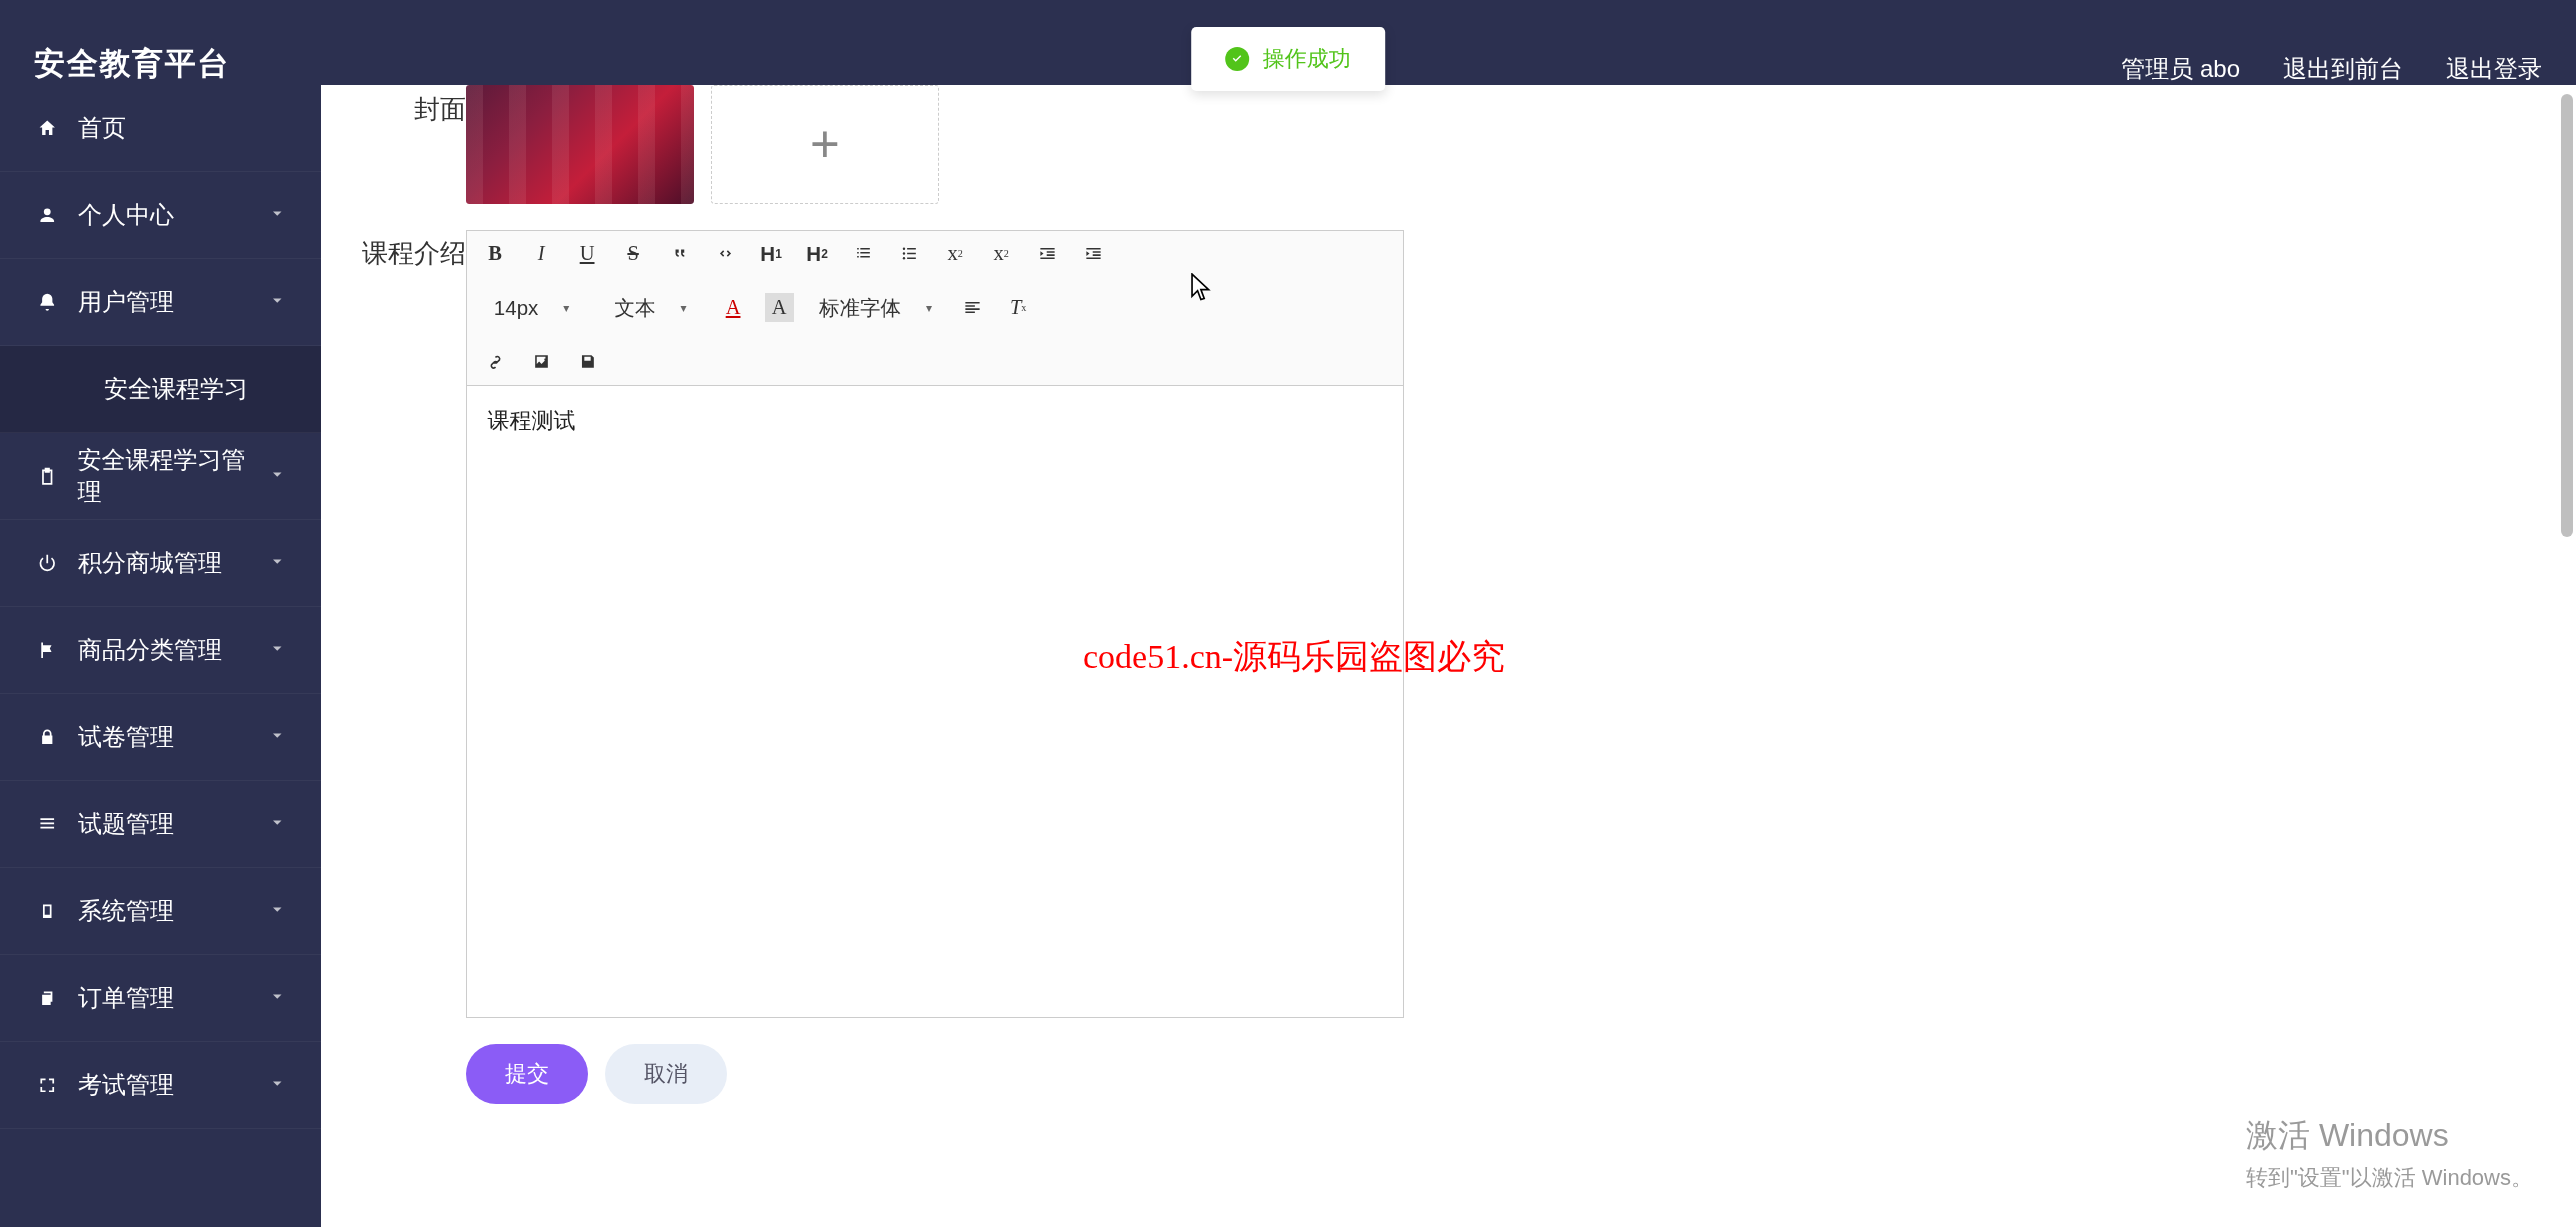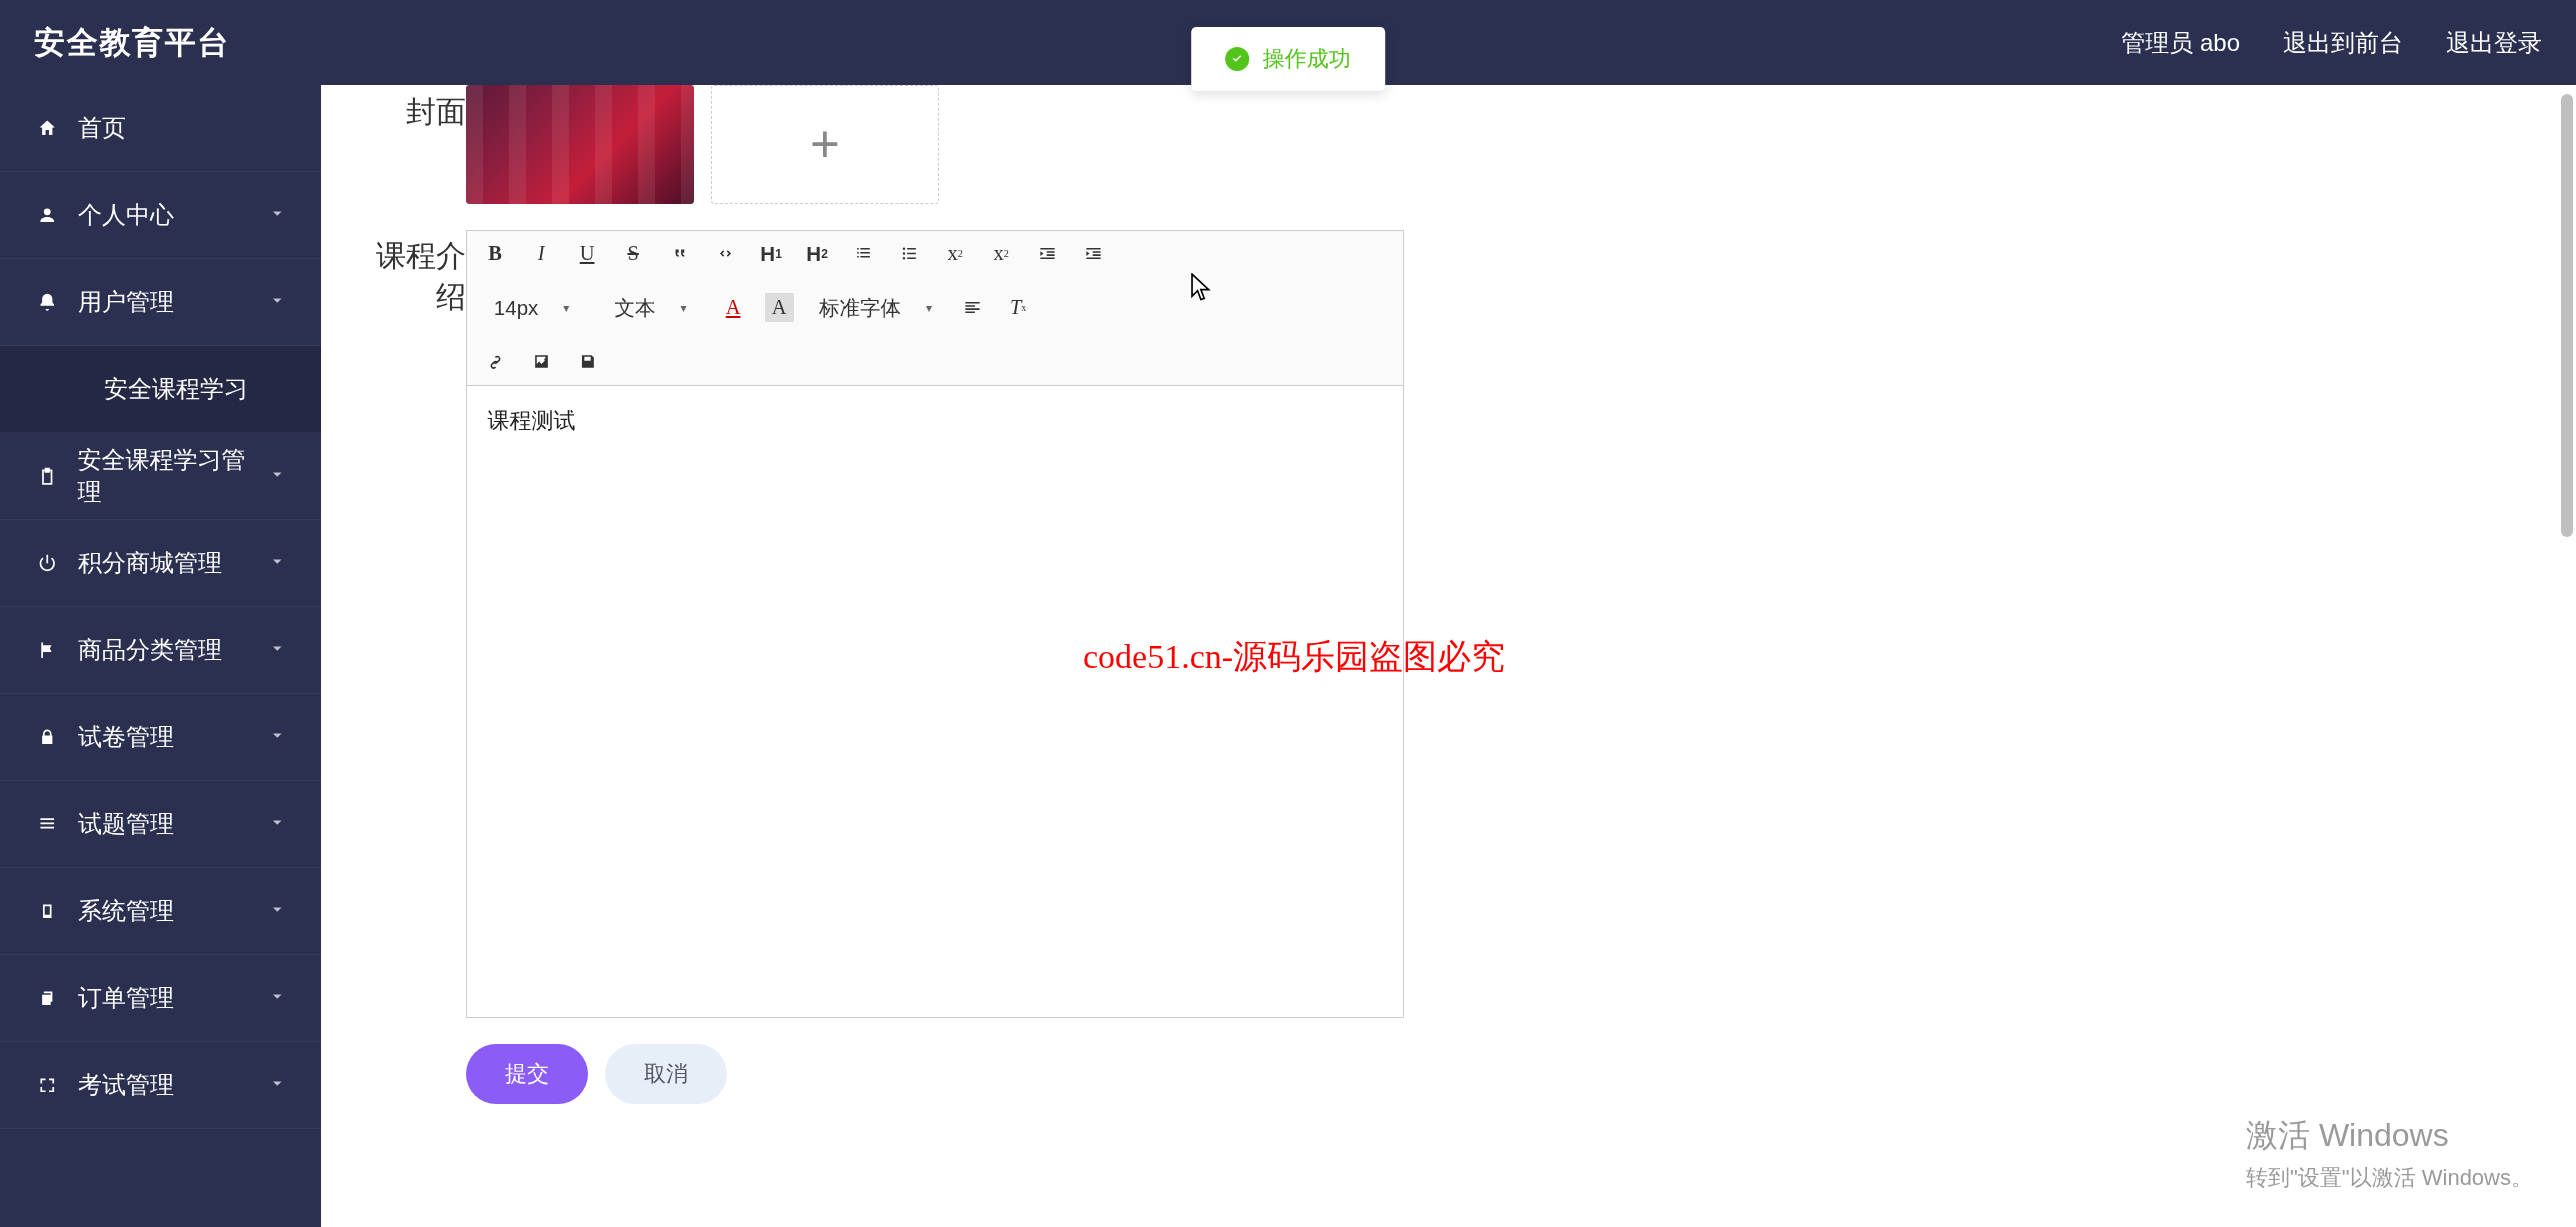--- a/index.html
+++ b/index.html
@@ -3,37 +3,37 @@
 <meta charset="utf-8">
 <style>
 * { margin: 0; padding: 0; box-sizing: border-box; }
 body { font-family: "Microsoft YaHei", Arial, sans-serif; background: #f5f5f5; overflow: hidden; width: 2576px; height: 1227px; position: relative; }
 
 
 .watermark-bg { position: absolute; inset: 0; pointer-events: none; z-index: 0; opacity: 0.25; }
 .watermark-bg span { position: absolute; color: #a0a0a0; font-size: 22px; font-family: Arial; white-space: nowrap; }
 
 
-.header { height: 85px; background: #2c3050; display: flex; align-items: center; padding: 0 34px; position: relative; z-index: 10; }
+.header { height: 85px; background: #2c3050; display: flex; align-items: flex-end; padding: 0 34px; position: relative; z-index: 10; }
 .logo { color: #fff; font-size: 31px; font-weight: bold; letter-spacing: 1.7px; }
 .header-right { margin-left: auto; display: flex; gap: 43px; }
 .header-right span { color: #fff; font-size: 24px; cursor: pointer; }
 
 
 .sidebar { position: absolute; left: 0; top: 85px; bottom: 0; width: 321px; background: #2c3050; z-index: 10; overflow-y: auto; }
 .menu-item { display: flex; align-items: center; padding: 0 34px; height: 87px; color: #fff; font-size: 24px; cursor: pointer; border-bottom: 0.9px solid rgba(255,255,255,0.05); position: relative; }
 .menu-item.sub { padding-left: 60px; background: rgba(0,0,0,0.15); }
 .menu-item .icon { width: 27px; margin-right: 17px; display: inline-flex; align-items: center; justify-content: center; }
 .menu-item .chevron { margin-left: auto; opacity: 0.7; }
 .menu-item svg { width: 20.5px; height: 20.5px; fill: #fff; }
 
 
 .main { position: absolute; left: 321px; right: 0; top: 85px; bottom: 0; background: #fff; padding: 0 34px 34px 34px; overflow-y: auto; z-index: 5; }
 .form-row { display: flex; align-items: flex-start; margin-bottom: 25.6px; }
-.form-label { width: 111px; text-align: right; color: #333; font-size: 30px; padding-top: 6.8px; }
+.form-label { width: 111px; text-align: right; color: #333; font-size: 26px; padding-top: 6.8px; }
 
 .cover-area { display: flex; gap: 17px; }
 .cover-thumb { width: 228px; height: 119px; background: linear-gradient(135deg, #5b1a3a 0%, #8b1e3f 30%, #c41e3a 60%, #4a0e28 100%); border-radius: 3.4px; position: relative; overflow: hidden; }
 .cover-thumb::after { content:""; position:absolute; inset:0; background: repeating-linear-gradient(90deg, rgba(255,200,200,0.1) 0 17px, transparent 17px 43px); }
 .cover-upload { width: 228px; height: 119px; border: 1.7px dashed #ccc; border-radius: 3.4px; display: flex; align-items: center; justify-content: center; color: #888; font-size: 51px; cursor: pointer; }
 
 .upload-tip { color: #888; font-size: 20.5px; margin-left: 111px; margin-top: -8.5px; margin-bottom: 25.6px; }
 
 
 .editor { border: 0.9px solid #ccc; width: 938px; }

